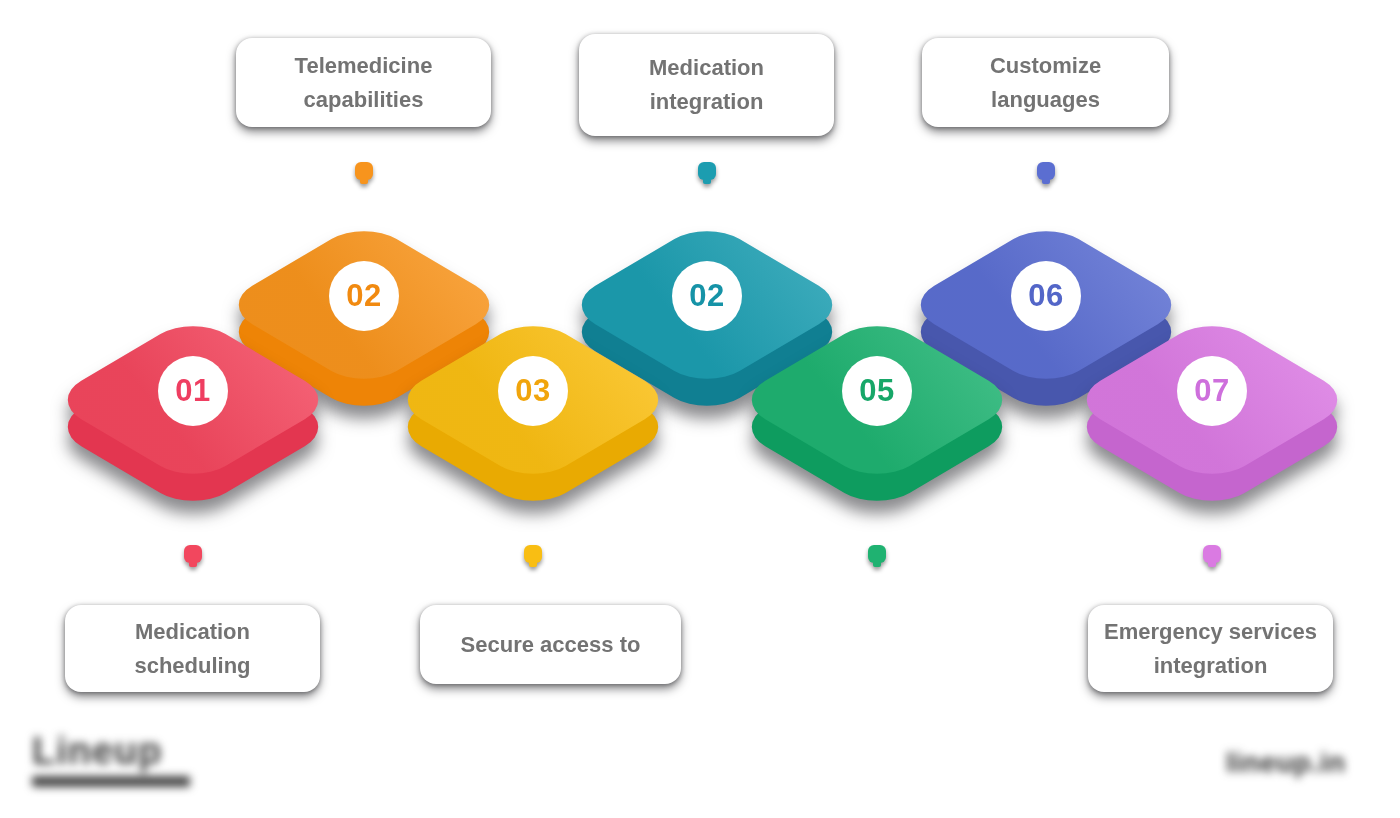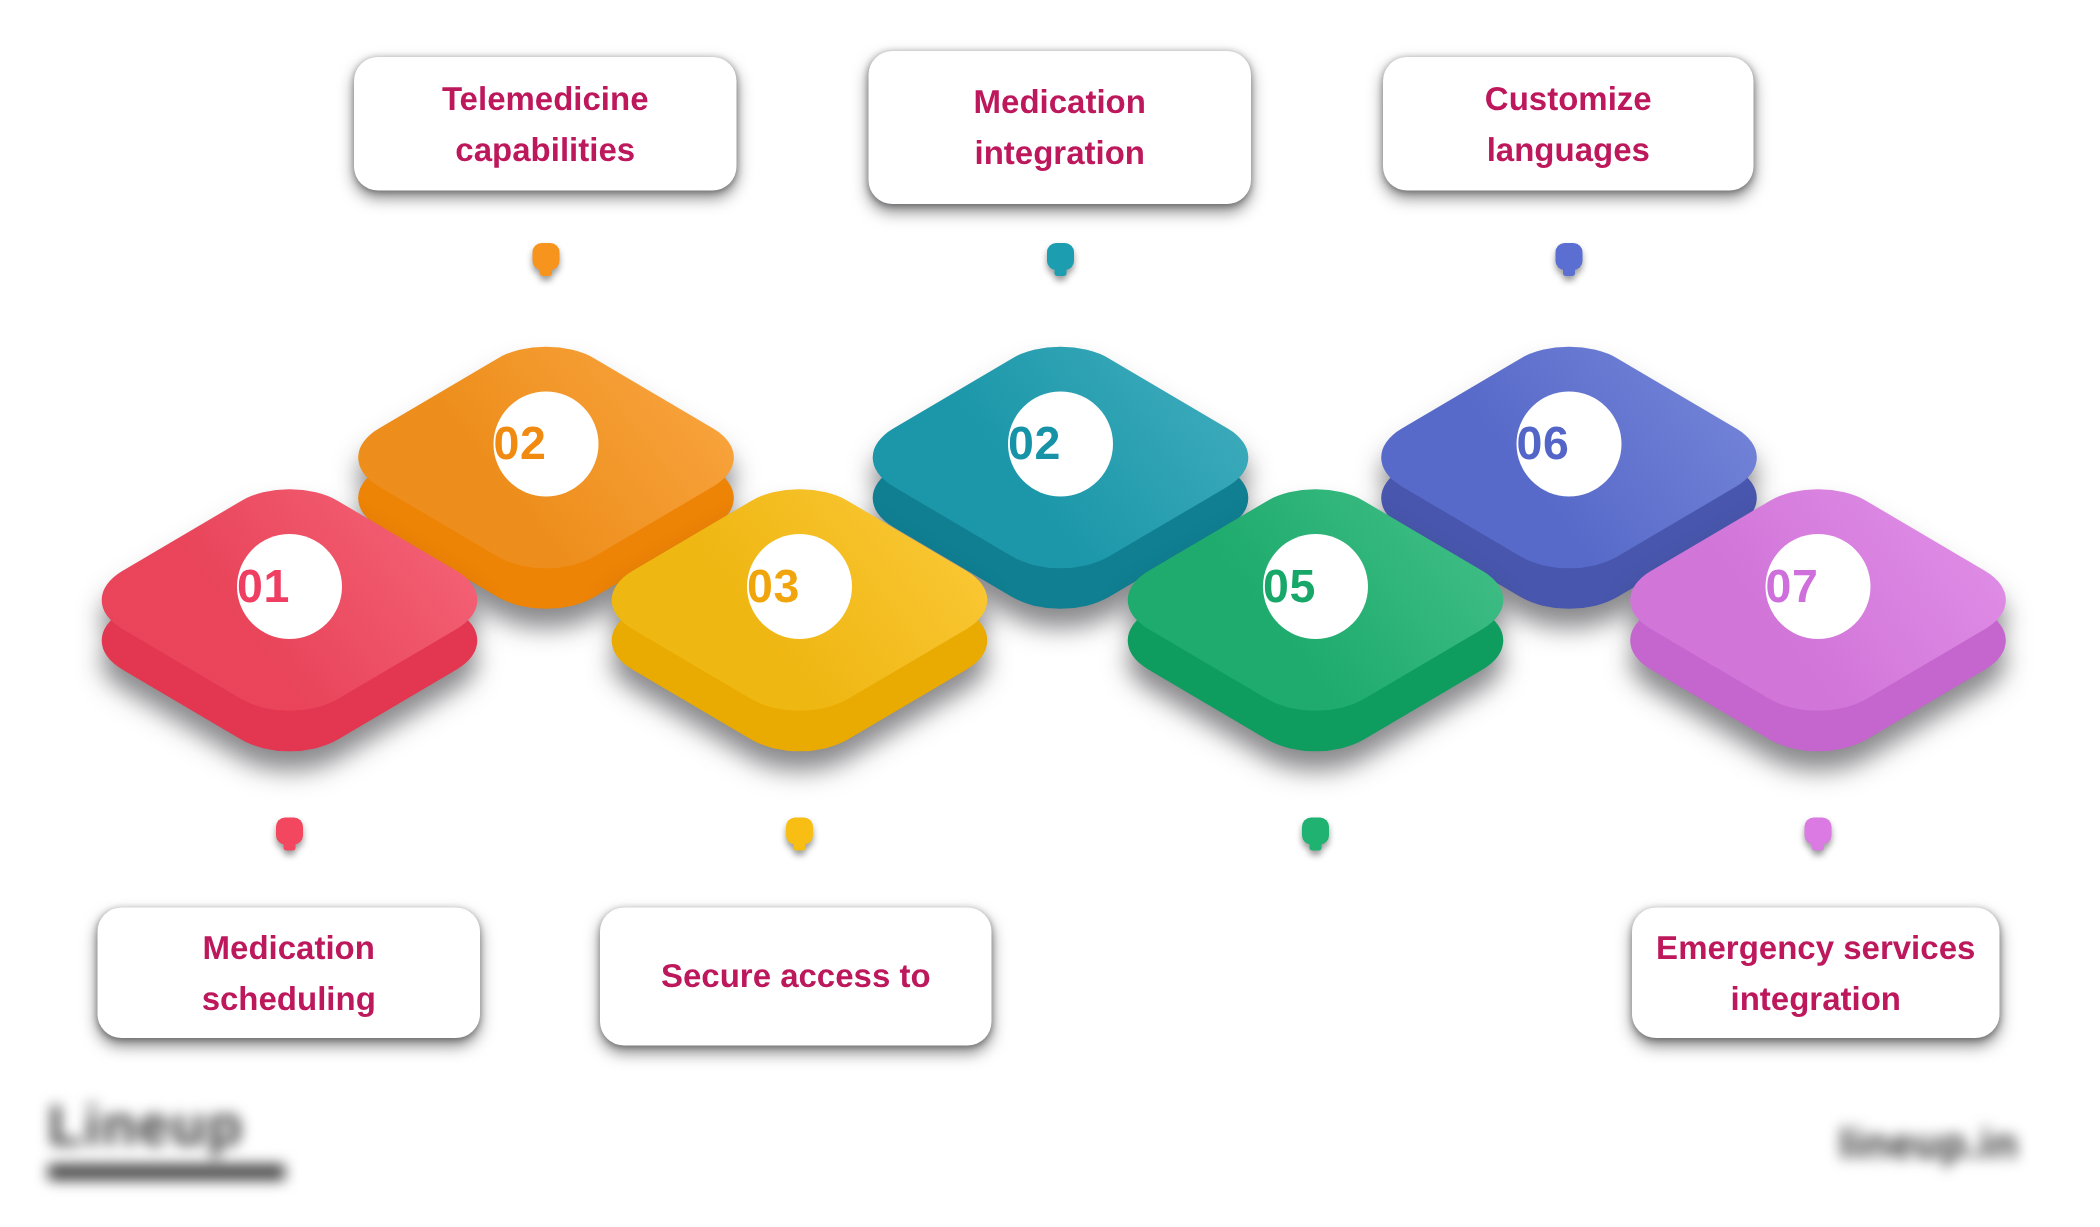--- a/index.html
+++ b/index.html
@@ -11,34 +11,34 @@
     filter:drop-shadow(0 13px 8px rgba(22,22,28,.50));}
   .tile .shape{position:absolute;width:204px;height:204px;left:-102px;top:-102px;
     border-radius:46px;}
   .tile .side{transform:translateY(27px) scaleY(0.59) rotate(45deg);
     background:var(--side);}
   .tile .face{transform:scaleY(0.59) rotate(45deg);background:var(--top);}
   .tile .face::after{content:"";position:absolute;inset:0;border-radius:inherit;
     background:linear-gradient(200deg,rgba(255,255,255,.14),rgba(0,0,0,.04) 65%);}
   .tile .badge{position:absolute;left:-35px;top:-44px;width:70px;height:70px;
     border-radius:50%;background:#ffffff;display:flex;align-items:center;
-    font-size:31px;font-weight:700;letter-spacing:.5px;
+    justify-content:center;font-size:31px;font-weight:700;letter-spacing:.5px;
     color:var(--num);}
 
   
   .pin{position:absolute;width:18px;height:18px;border-radius:6px;
     filter:drop-shadow(0 3px 2px rgba(0,0,0,.40));}
   .pin::after{content:"";position:absolute;left:5px;bottom:-4px;width:8px;height:6px;
     border-radius:2px;background:inherit;}
 
   
   .label-box{position:absolute;background:#ffffff;border-radius:16px;
     box-shadow:0 5px 10px rgba(25,25,30,.50),0 1px 4px rgba(25,25,30,.38);
     display:flex;flex-direction:column;align-items:center;justify-content:center;
-    text-align:center;font-size:22px;font-weight:600;color:#be185d;line-height:34px;}
+    text-align:center;font-size:22px;font-weight:600;color:#737373;line-height:34px;}
 
   
   .wm-left{position:absolute;left:32px;top:731px;color:#3c3c3c;
     filter:blur(4.5px);}
   .wm-left .word{font-size:38px;font-weight:800;letter-spacing:1px;line-height:40px;}
   .wm-left .bar{margin-top:5px;width:158px;height:11px;background:#474747;
     border-radius:2px;}
   .wm-right{position:absolute;left:1226px;top:747px;color:#2f2f2f;
     font-size:28px;font-weight:700;filter:blur(4.5px);letter-spacing:.5px;}
 </style>
@@ -121,21 +121,21 @@
   </div>
   <div class="label-box" style="left:922px;top:38px;width:247px;height:89px">
     <div>Customize</div>
     <div>languages</div>
   </div>
 
   <div class="label-box" style="left:65px;top:605px;width:255px;height:87px">
     <div>Medication</div>
     <div>scheduling</div>
   </div>
-  <div class="label-box" style="left:400px;top:605px;width:261px;height:92px">
+  <div class="label-box" style="left:420px;top:605px;width:261px;height:79px">
     <div>Secure access to</div>
   </div>
   <div class="label-box" style="left:1088px;top:605px;width:245px;height:87px">
     <div>Emergency services</div>
     <div>integration</div>
   </div>
 
   <div class="wm-left">
     <div class="word">Lineup</div>
     <div class="bar"></div>

